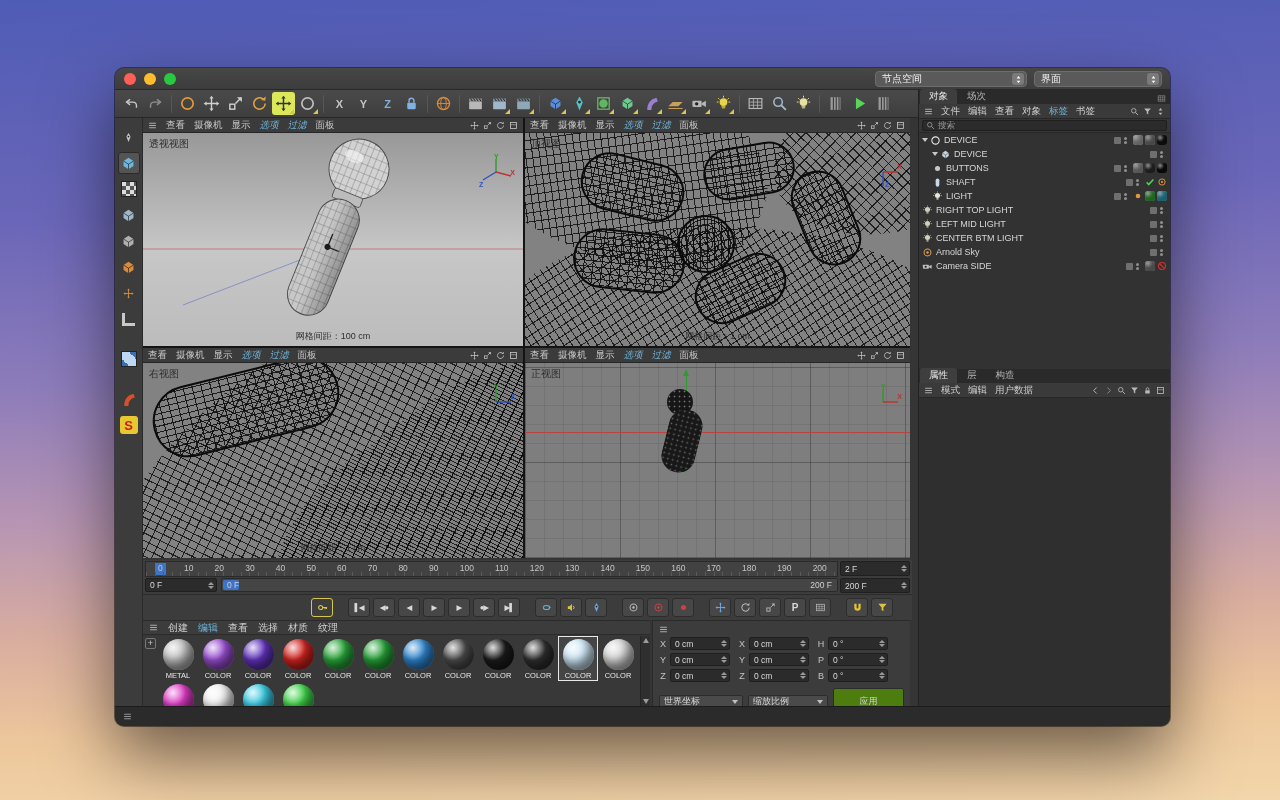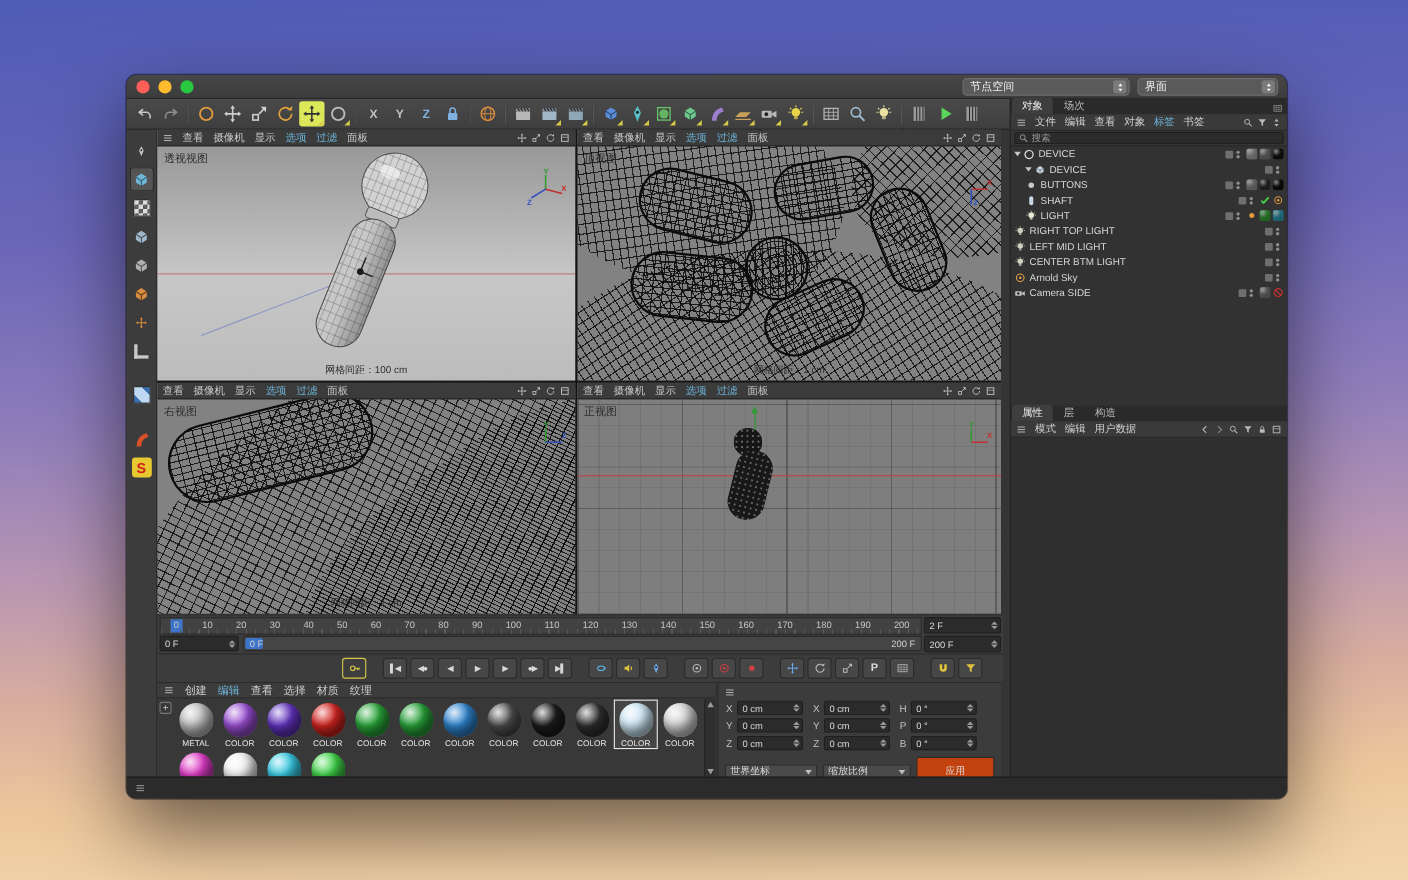--- a/index.html
+++ b/index.html
@@ -45,21 +45,21 @@
   .sbadge { width:18px; height:18px; background:#e8c830; border-radius:3px; color:#cc2018; font-weight:bold; font-size:13px;
     display:flex; align-items:center; justify-content:center; }
 
   
   .viewports { position:absolute; left:28px; top:50px; width:767px; height:440px; background:#141414; }
   .pane { position:absolute; overflow:hidden; background:#828282; }
   .p1 { left:0; top:0; width:380px; height:228px; } .p2 { left:382px; top:0; width:385px; height:228px; }
   .p3 { left:0; top:230px; width:380px; height:210px; } .p4 { left:382px; top:230px; width:385px; height:210px; }
   .pmenu { position:relative; height:15px; background:#3b3b3b; border-bottom:1px solid #262626; display:flex; align-items:center;
     gap:9px; padding:0 5px; font-size:9.5px; color:#c8c8c8; z-index:5; }
-  .pmenu .hl { color:#6db3d8; }
+  .pmenu .hl { color:#6db3d8;font-style:italic; }
   .vnav { margin-left:auto; display:flex; gap:4px; align-items:center; }
   .pcanvas { position:absolute; left:0; top:15px; right:0; bottom:0; }
   .p1 .pcanvas { background:linear-gradient(180deg,#989898,#c7c7c7 55%,#bcbcbc); }
   .p4 .pcanvas { background:
       repeating-linear-gradient(0deg, rgba(0,0,0,.20) 0 1px, transparent 1px 95px),
       repeating-linear-gradient(90deg, rgba(0,0,0,.20) 0 1px, transparent 1px 95px),
       repeating-linear-gradient(0deg, rgba(0,0,0,.08) 0 1px, transparent 1px 19px),
       repeating-linear-gradient(90deg, rgba(0,0,0,.08) 0 1px, transparent 1px 19px), #7e7e7e; }
   .plabel { position:absolute; left:6px; top:19px; font-size:10px; color:#2e2e2e; z-index:4; }
   .gridlabel { position:absolute; bottom:3px; left:0; right:0; text-align:center; font-size:9px; color:#2e2e2e; z-index:4; }
@@ -140,21 +140,21 @@
   .chead { height:12px; display:flex; align-items:center; }
   .cgrid { display:flex; gap:8px; margin-top:2px; }
   .ccol { display:flex; flex-direction:column; gap:3px; }
   .crow { display:flex; align-items:center; gap:3px; }
   .clab { width:8px; font-size:9px; color:#c4c4c4; text-align:center; }
   .cfield { width:60px; height:13px; }
   .cbottom { display:flex; align-items:center; gap:5px; margin-top:6px; }
   .cselect { height:14px; background:#4a4a4a; border:1px solid #2c2c2c; border-radius:2px; color:#d8d8d8; font-size:9px;
     display:flex; align-items:center; justify-content:space-between; padding:0 4px; }
   .chev { border-left:3.5px solid transparent; border-right:3.5px solid transparent; border-top:4px solid #c0c0c0; }
-  .cbtn { height:27px; background:#c2410c; border:1px solid #2c2c2c; border-radius:2px; color:#d8d8d8; font-size:9px;
+  .cbtn { height:27px; background:#4d7c0f; border:1px solid #2c2c2c; border-radius:2px; color:#d8d8d8; font-size:9px;
     display:flex; align-items:center; justify-content:center; flex:1; }
 
   
   .rightpanel { position:absolute; right:0; top:22px; width:252px; bottom:20px; background:#323232; border-left:1px solid #222;
     display:flex; flex-direction:column;justify-content:flex-end; }
   .rp-tabs { height:14px; background:#2a2a2a; display:flex; align-items:flex-end; padding:0 1px; gap:1px; font-size:9.5px; color:#b8b8b8; flex:none; }
   .rp-tab { padding:1px 9px; border-radius:3px 3px 0 0; }
   .rp-tab.on { background:#3e3e3e; color:#e8e8e8; }
   .rp-tabicons { margin-left:auto; display:flex; align-items:center; gap:3px; padding:0 3px 1px; }
   .rp-menu { height:15px; background:#3a3a3a; border-bottom:1px solid #282828; display:flex; align-items:center; gap:8px;

